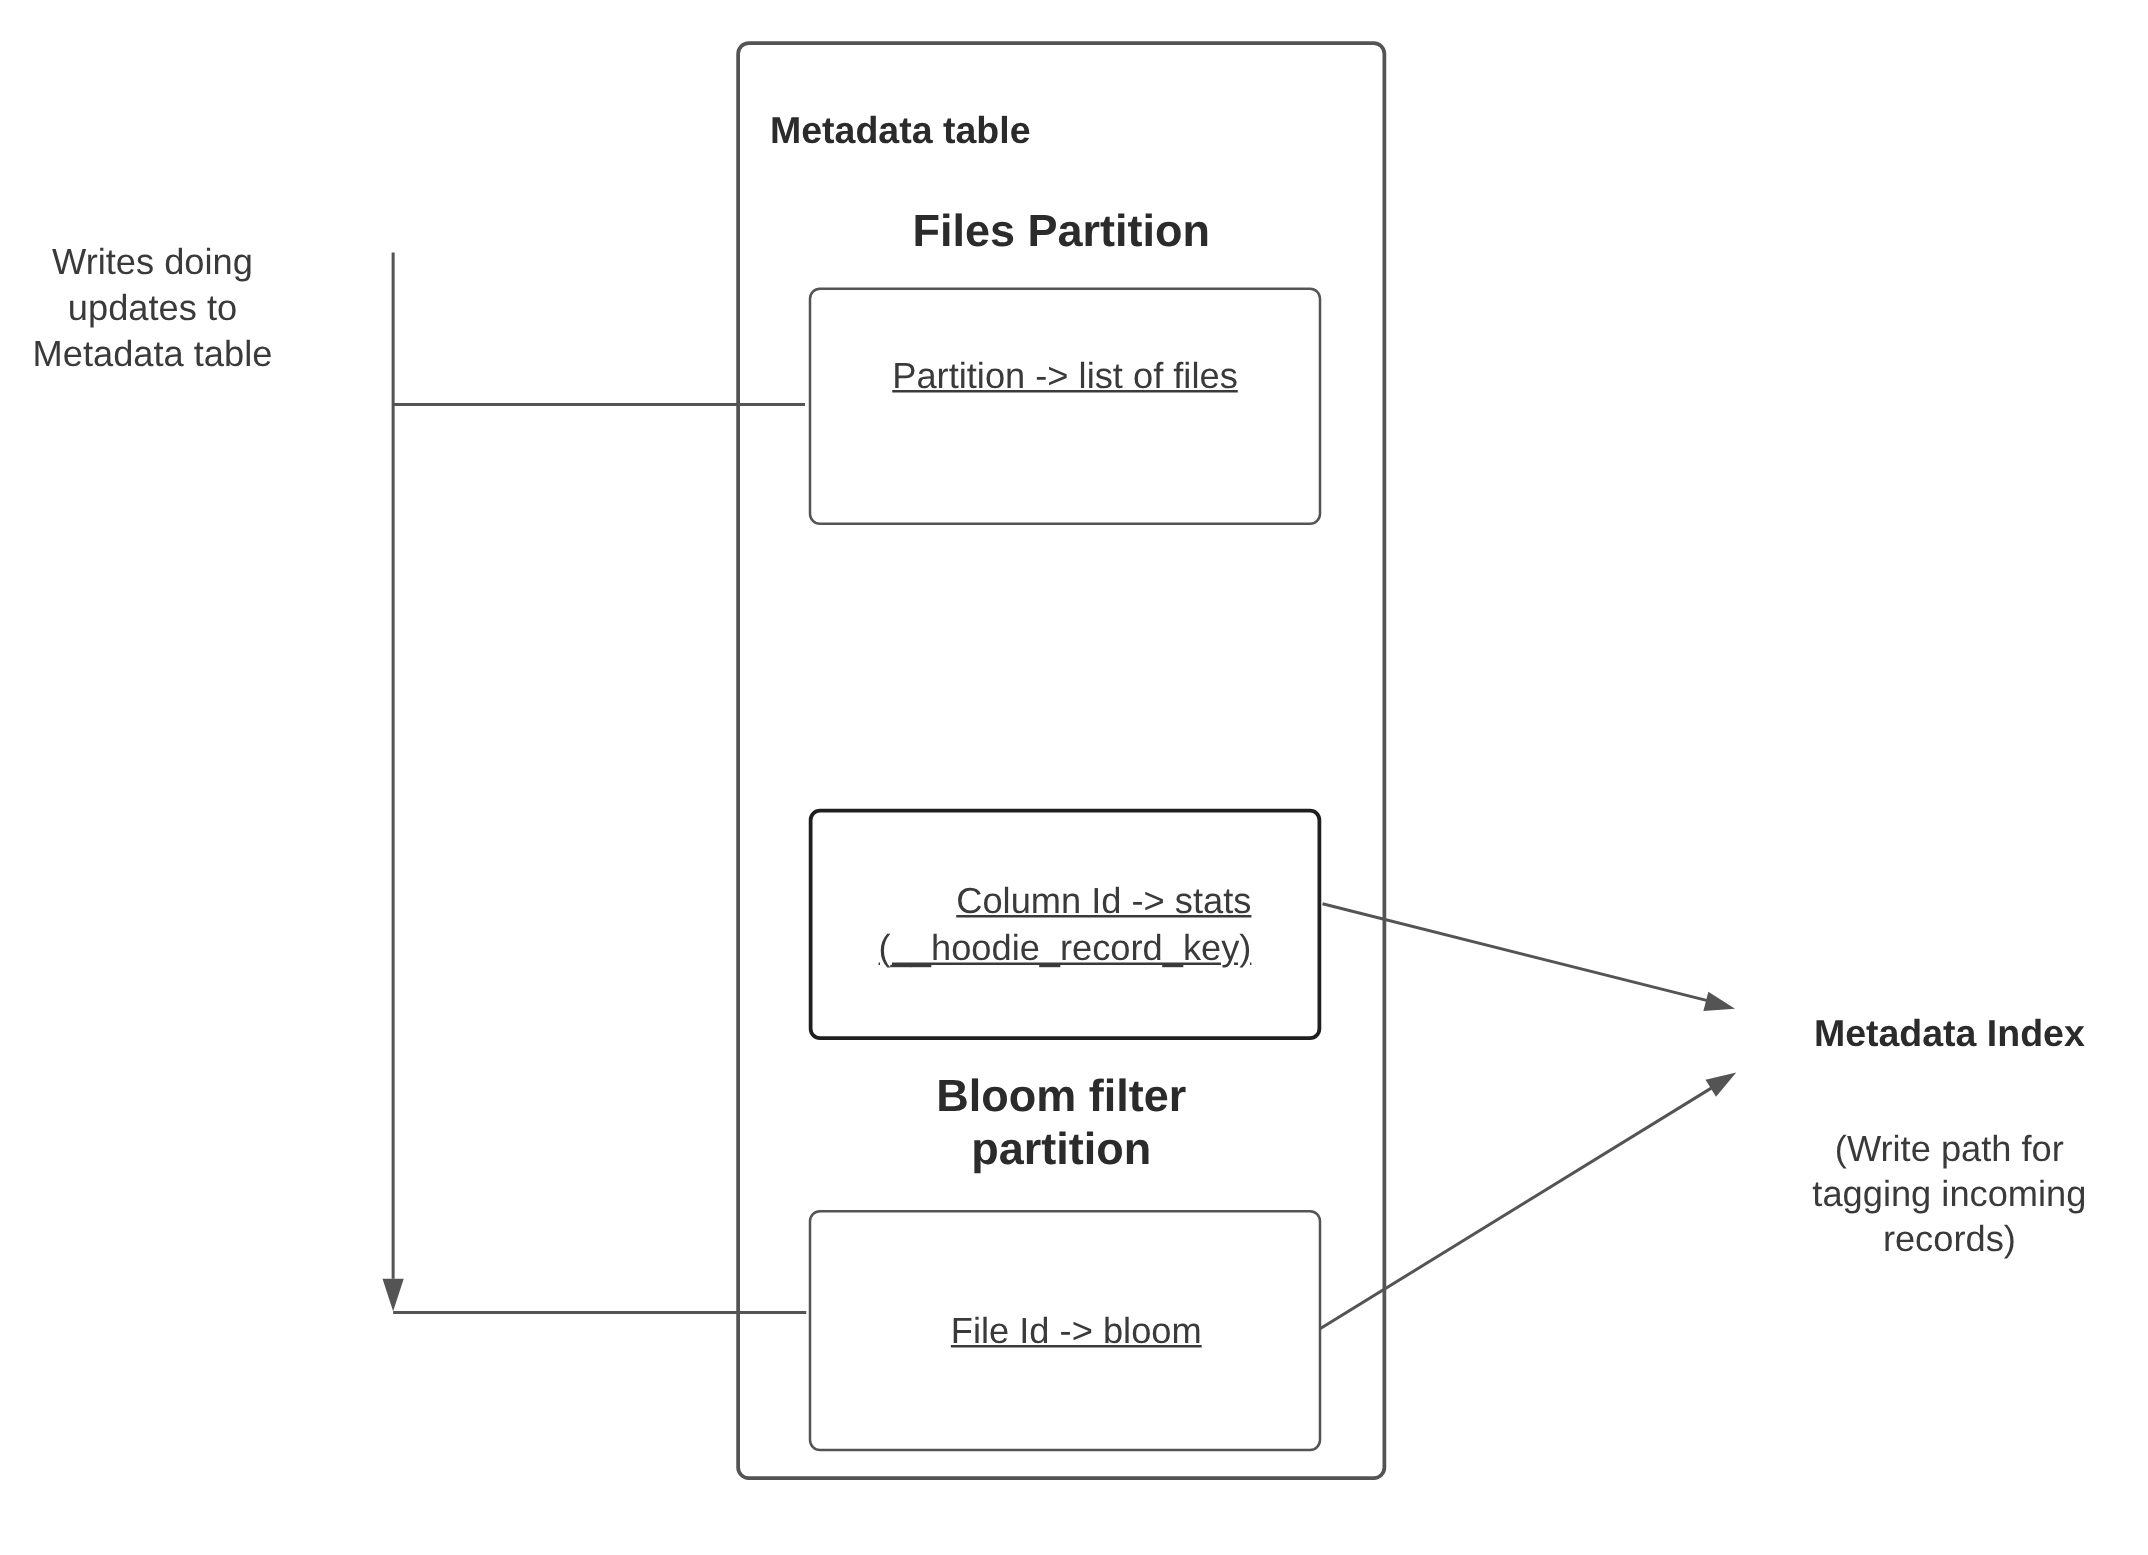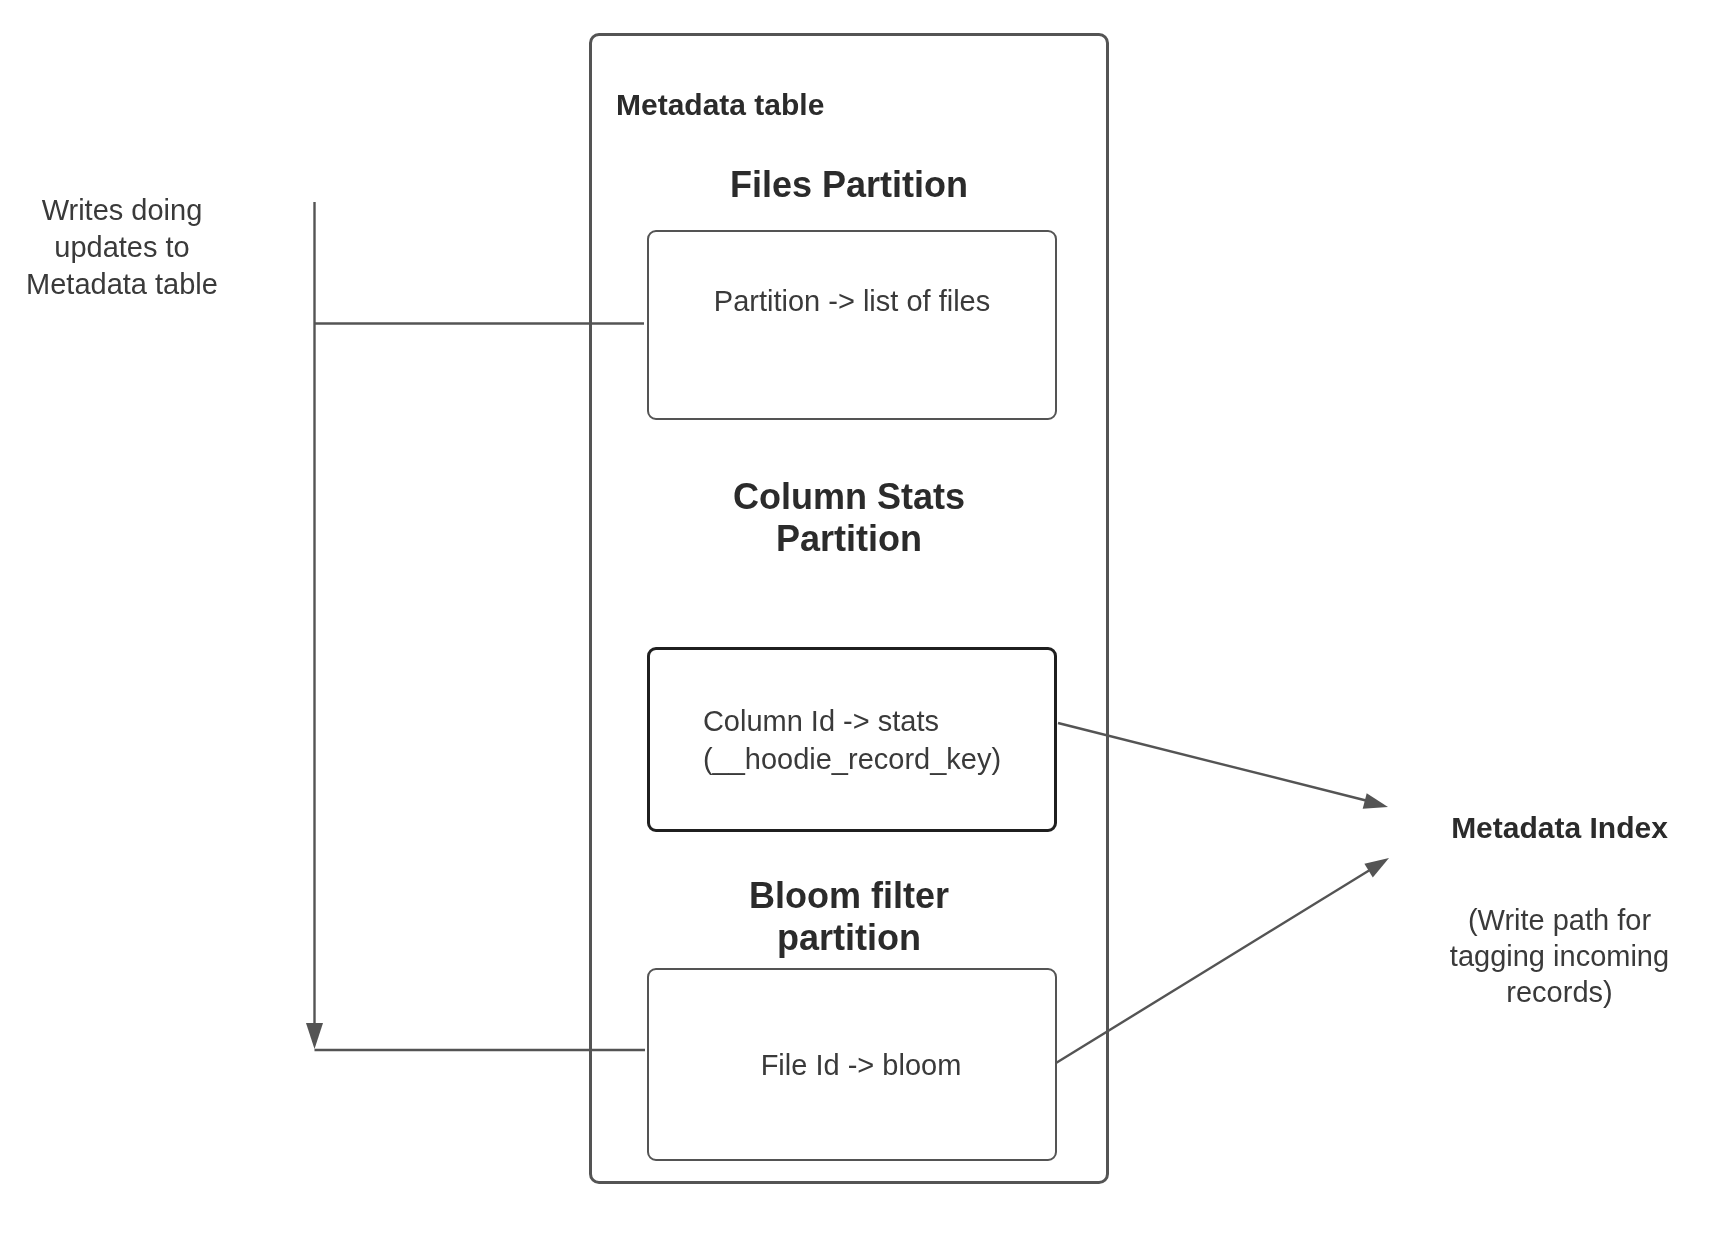--- a/index.html
+++ b/index.html
@@ -40,43 +40,44 @@
     left: 0; width: 100%;
     text-align: center;
     font-size: 36px;
     font-weight: bold;
     color: #2b2b2b;
     line-height: 42px;
     white-space: pre-line;
   }
   .heading-files  { top: 128px; }
   .heading-stats  { top: 440px; }
-  .heading-bloom  { top: 839px; }
+  .heading-bloom  { top: 820px; }
   .part-box {
     position: absolute;
     left: 55px;
     width: 410px;
     border: 2.5px solid #545454;
     border-radius: 9px;
     display: flex;
     align-items: center;
     justify-content: center;
     box-sizing: border-box;
     background: transparent;
     z-index: 2;
   }
   .box-files { top: 194px; height: 190px; }
   .box-stats { top: 567px; height: 185px; border: 3px solid #1f1f1f; margin-top: 44px; }
   .box-bloom { top: 932px; height: 193px; padding-left: 18px; }
   .box-text {
     font-size: 29px;
     color: #3a3a3a;
-    text-align: left;
+    text-align: right;
     line-height: 38px;
     white-space: pre-line;
+    text-decoration: underline;
   }
   .box-files .box-text { padding-bottom: 48px; }
   .writes-label {
     position: absolute;
     left: 8px; top: 172px;
     width: 228px;
     text-align: center;
     font-size: 29px;
     line-height: 37px;
     color: #3a3a3a;
@@ -132,22 +133,20 @@
 Metadata table</div>
 
   <div class="outer-box">
     <div class="outer-title">Metadata table</div>
 
     <div class="section-heading heading-files">Files Partition</div>
     <div class="part-box box-files">
       <div class="box-text">Partition -&gt; list of files</div>
     </div>
 
-    <div class="section-heading heading-stats">Column Stats
-Partition</div>
     <div class="part-box box-stats">
       <div class="box-text">Column Id  -&gt; stats
 (__hoodie_record_key)</div>
     </div>
 
     <div class="section-heading heading-bloom">Bloom filter
 partition</div>
     <div class="part-box box-bloom">
       <div class="box-text">File Id -&gt; bloom</div>
     </div>

